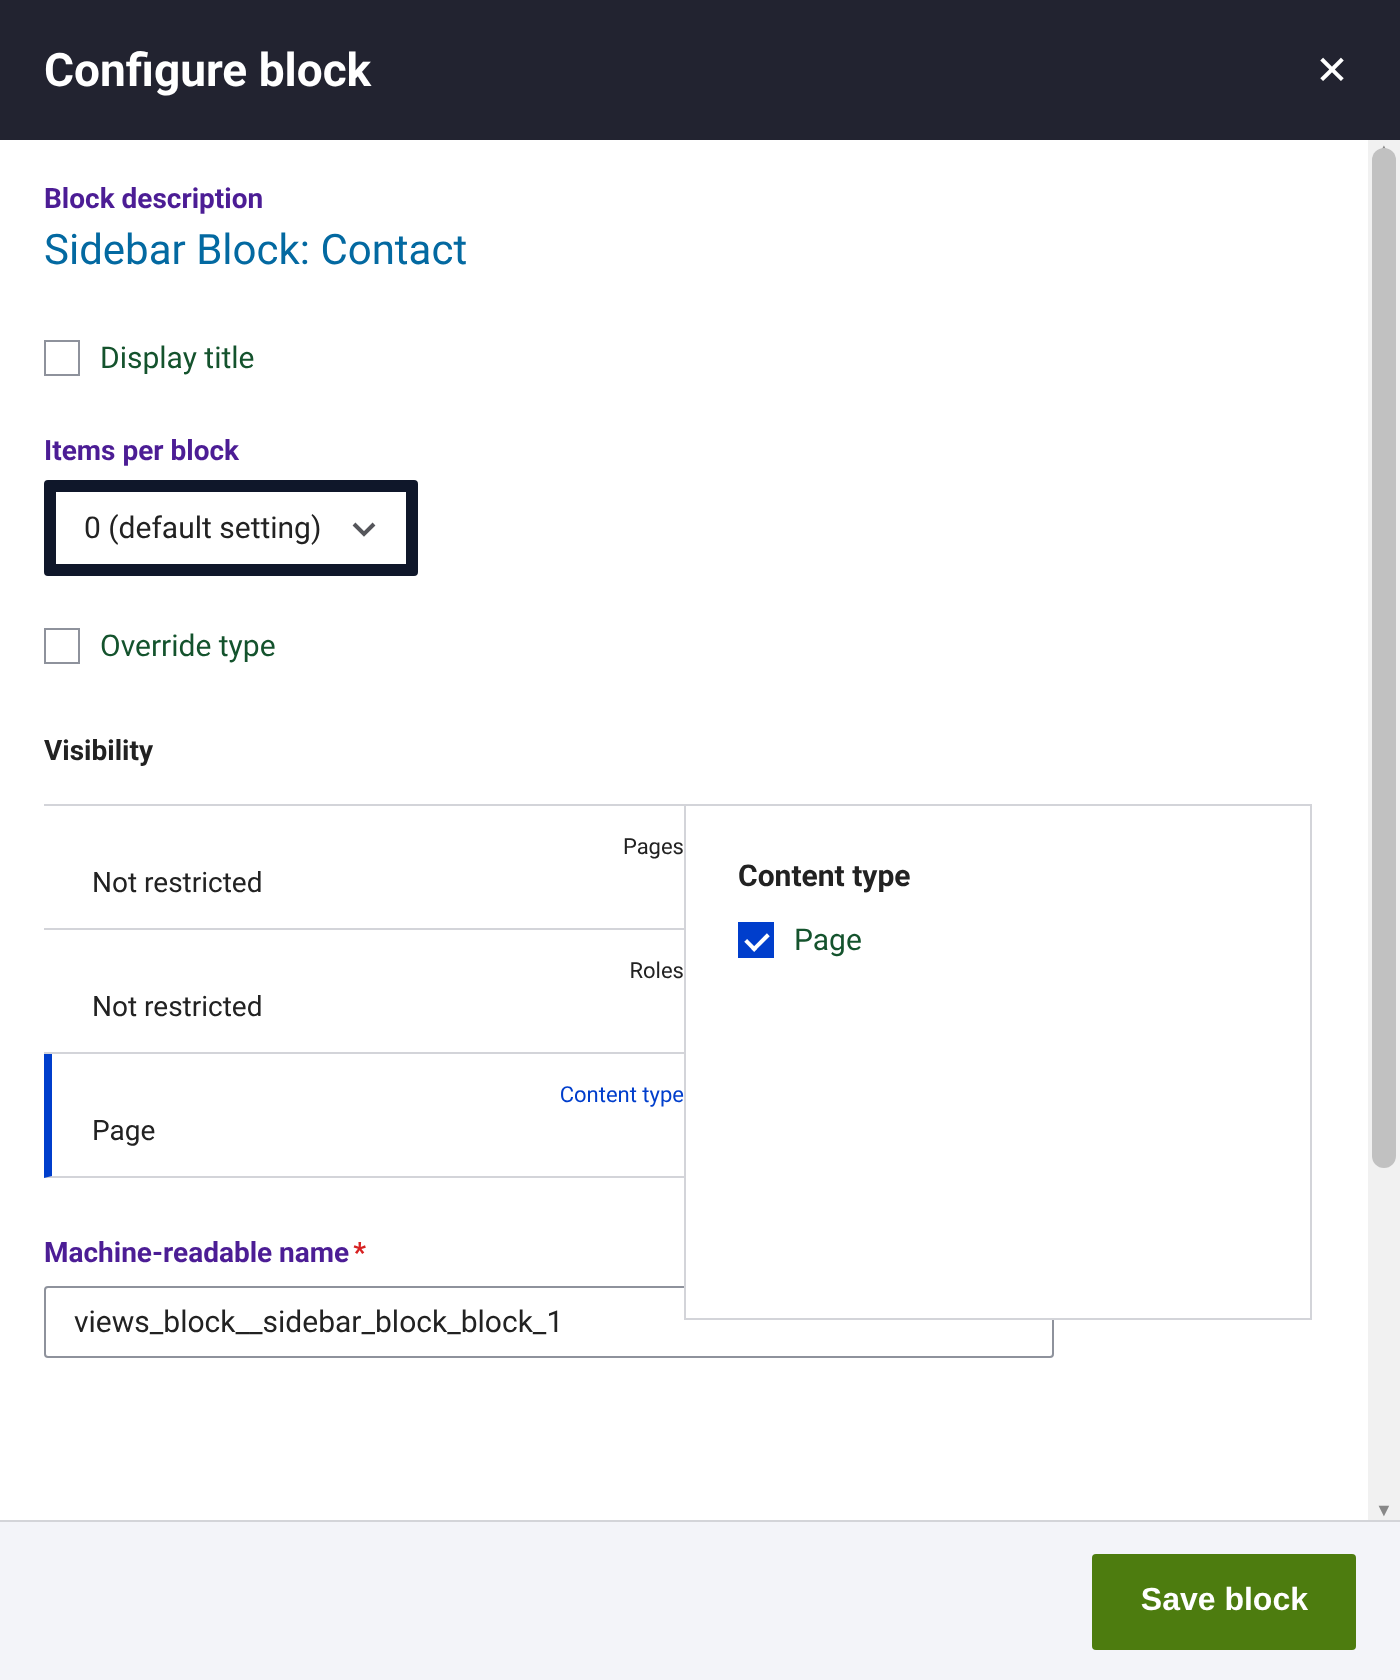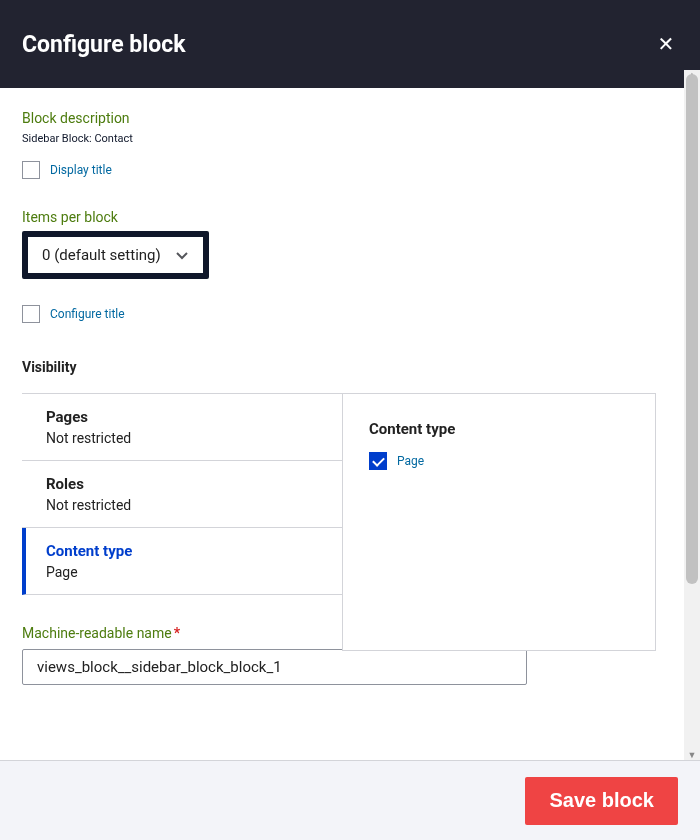--- a/index.html
+++ b/index.html
@@ -13,21 +13,21 @@
       color: #222;
       background: #fff;
       width: 700px;
       height: 840px;
       overflow: hidden;
       position: relative;
     }
     .modal-header {
       background: #222330;
       color: #fff;
-      height: 88px;
+      height: 70px;
       display: flex;
       align-items: center;
       justify-content: space-between;
       padding: 0 22px;
     }
     .modal-title {
       font-size: 23px;
       font-weight: 700;
     }
     .close-btn {
@@ -41,29 +41,29 @@
       align-items: center;
       justify-content: center;
     }
     .modal-body {
       padding: 22px;
       height: 690px;
       overflow-y: auto;
       position: relative;
     }
     .section-label {
-      font-weight: 400;
+      font-weight: 700;
       font-size: 14px;
       margin-bottom: 6px;
-      color: #4d7c0f;
+      color: #4c1d95;
     }
     .section-value {
-      font-size: 11px;
-      color: #0f172a;
-      margin-bottom: 16px;
+      font-size: 21px;
+      color: #0369a1;
+      margin-bottom: 32px;
     }
     .checkbox-row {
       display: flex;
       align-items: center;
       gap: 10px;
       margin-bottom: 30px;
     }
     .checkbox-row.override {
       margin-bottom: 36px;
     }
@@ -85,22 +85,22 @@
     .checkbox-box.checked::after {
       content: "";
       width: 5px;
       height: 9px;
       border: solid #fff;
       border-width: 0 2px 2px 0;
       transform: rotate(45deg);
       margin-top: -2px;
     }
     .checkbox-label {
-      font-size: 12px;
-      color: #0369a1;
+      font-size: 15px;
+      color: #14532d;
     }
     .select-wrap {
       margin-bottom: 26px;
     }
     .select-box {
       border: 6px solid #0f172a;
       border-radius: 2px;
       height: 48px;
       display: inline-flex;
       align-items: center;
@@ -139,24 +139,25 @@
       cursor: pointer;
     }
     .vis-tab.first {
       border-top: 1px solid #d3d4d9;
     }
     .vis-tab.active {
       border-left: 4px solid #003ecc;
       padding-left: 20px;
     }
     .vis-tab-title {
-      font-weight: 700;
-      font-size: 15px;
+      font-weight: 400;
+      font-size: 11px;
       color: #222;
       margin-bottom: 4px;
+      text-align: right;
     }
     .vis-tab.active .vis-tab-title {
       color: #003ecc;
     }
     .vis-tab-sub {
       font-size: 14px;
       color: #222;
     }
     .vis-tab.no-sub .vis-tab-title {
       margin-bottom: 0;
@@ -209,26 +210,26 @@
       align-items: center;
       justify-content: flex-end;
       padding: 0 22px;
       border-top: 1px solid #d3d4d9;
       position: absolute;
       bottom: 0;
       left: 0;
       right: 0;
     }
     .save-button {
-      background: #ef4444;
+      background: #4d7c0f;
       color: #fff;
       border: none;
       height: 48px;
       padding: 0 24px;
-      font-size: 20px;
+      font-size: 16px;
       font-weight: 700;
       border-radius: 2px;
       cursor: pointer;
     }
     .scrollbar-track {
       position: absolute;
       top: 70px;
       right: 0;
       width: 16px;
       bottom: 80px;
@@ -283,21 +284,21 @@
       <span class="chevron">
         <svg viewBox="0 0 14 14" fill="none">
             <path d="M2 5l5 5 5-5" stroke-width="2"></path>
           </svg>
       </span>
     </div>
   </div>
 
   <div class="checkbox-row override">
     <div class="checkbox-box"></div>
-    <div class="checkbox-label">Configure title</div>
+    <div class="checkbox-label">Override type</div>
   </div>
 
   <div class="visibility-heading">Visibility</div>
 
   <div class="visibility-container">
     <div class="visibility-tabs">
       <div class="vis-tab first">
         <div class="vis-tab-title">Pages</div>
         <div class="vis-tab-sub">Not restricted</div>
       </div>

